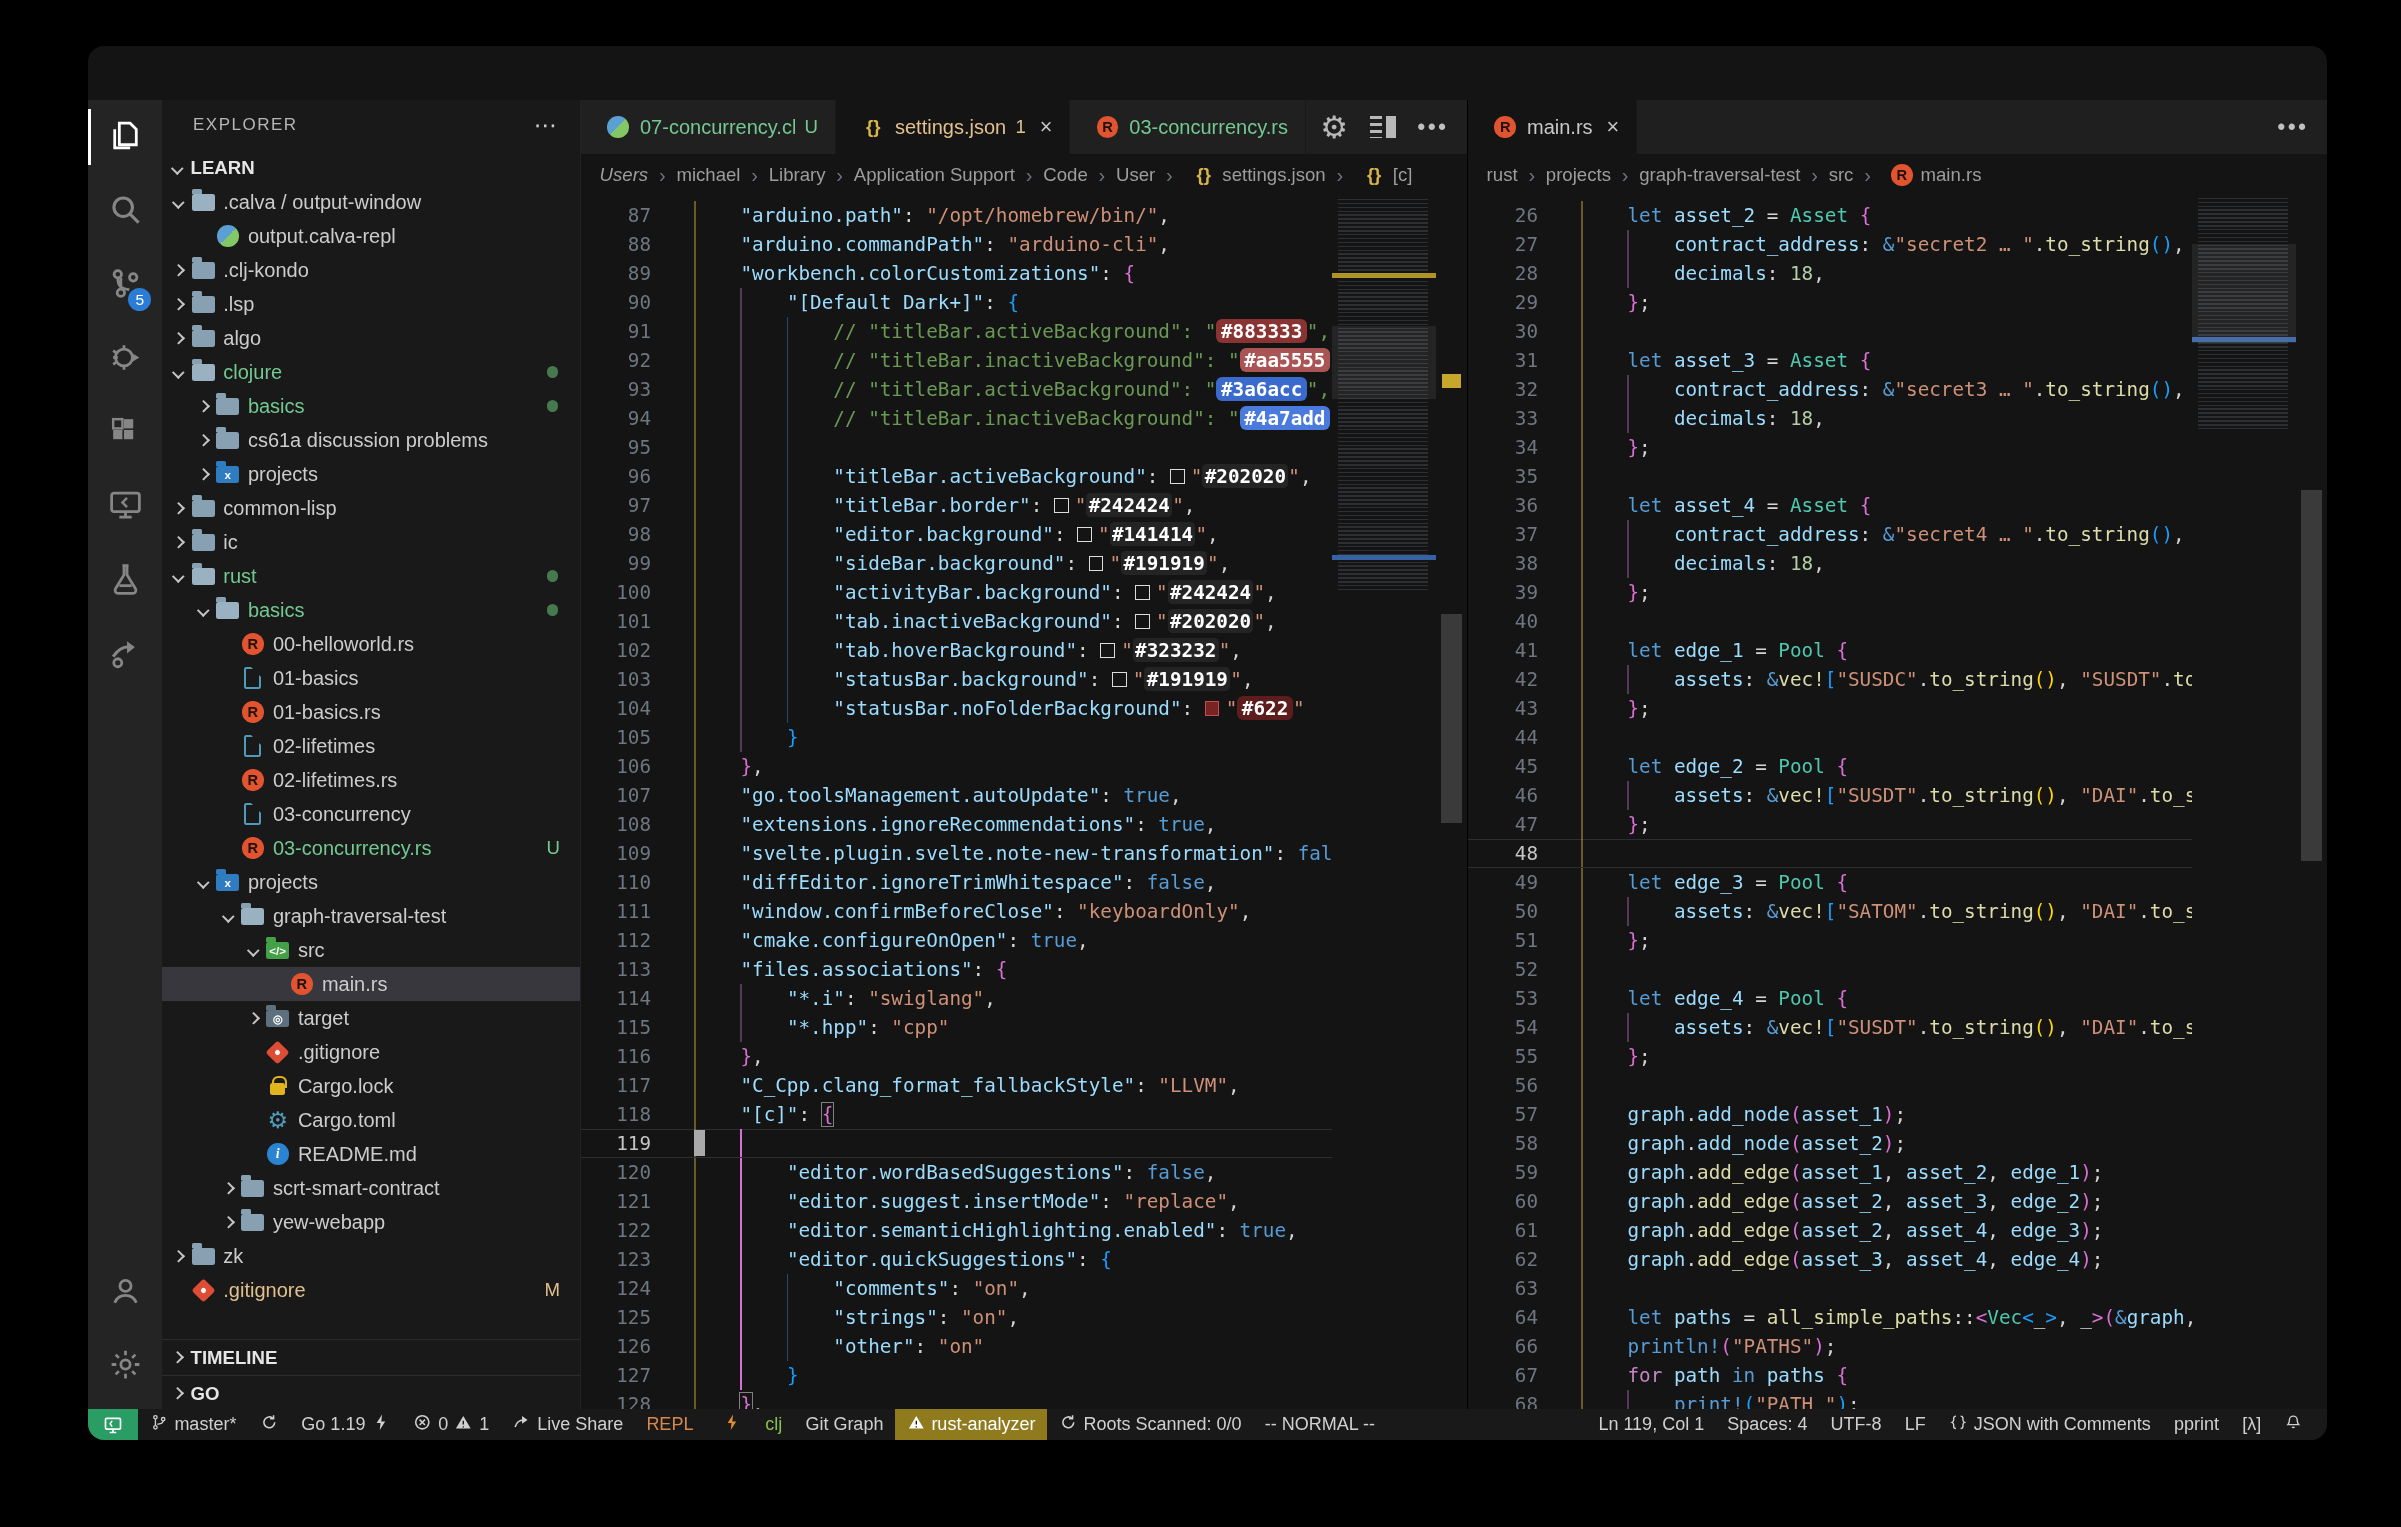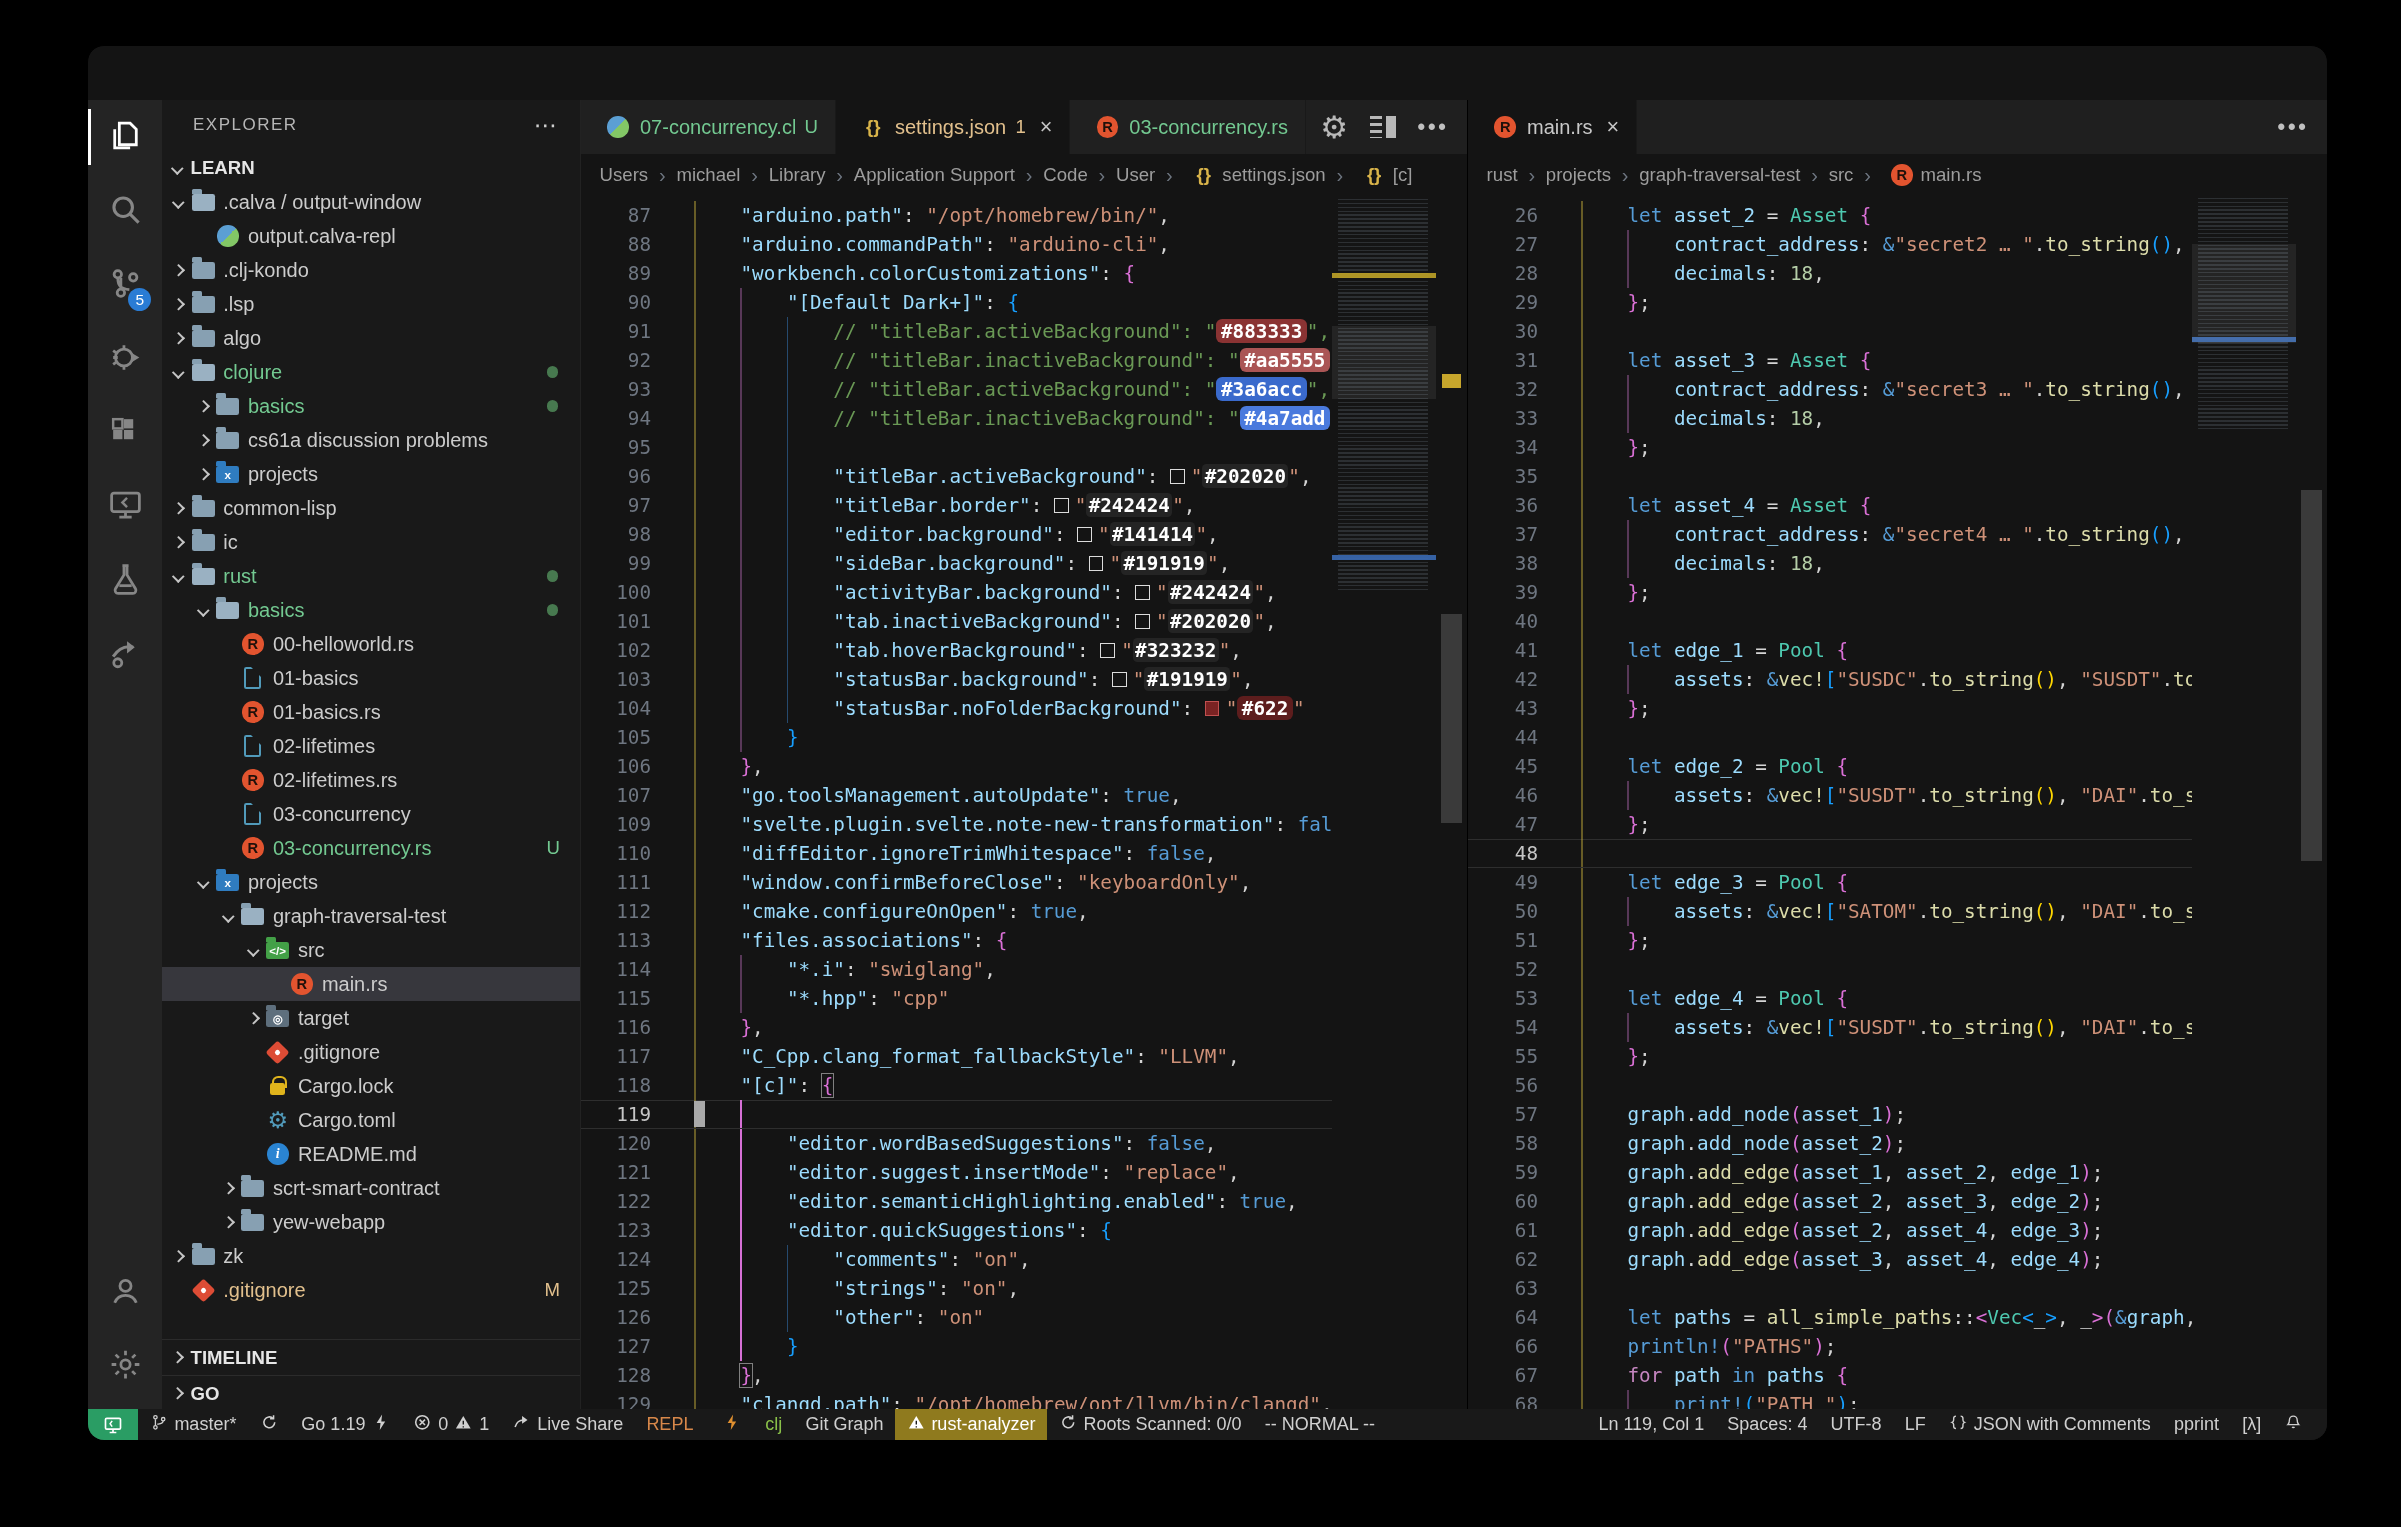--- a/index.html
+++ b/index.html
@@ -509,21 +509,21 @@
               </span>
               <span class="tlabel">03-concurrency.rs</span>
             </div>
             <div class="tabactions">
               <span class="gear-glyph">⚙</span>
               <span class="split-ico"></span>
               <span class="more-glyph">•••</span>
             </div>
           </div>
         <div class="breadcrumbs" id="bc-left">
-            <span style="display: inline-flex; align-items: center;">
+            <span style="display: inline-flex; align-items: center; font-style: italic;">
               <span>Users</span>
             </span>
             <span class="sep">›</span>
             <span style="display: inline-flex; align-items: center;">
               <span>michael</span>
             </span>
             <span class="sep">›</span>
             <span style="display: inline-flex; align-items: center;">
               <span>Library</span>
             </span>
@@ -632,20 +632,24 @@
                 <span class="ln">105</span>
                 <span class="ct"><span class="guide g0" style="left: calc(0ch + 20px);"></span><span class="guide g1" style="left: calc(4ch + 20px);"></span><span>        </span><span class="b3">}</span></span>
               </div>
               <div class="cl">
                 <span class="ln">106</span>
                 <span class="ct"><span class="guide g0" style="left: calc(0ch + 20px);"></span><span>    </span><span class="b2">}</span><span class="p">,</span></span>
               </div>
               <div class="cl">
                 <span class="ln">107</span>
                 <span class="ct"><span class="guide g0" style="left: calc(0ch + 20px);"></span><span>    </span><span class="k">"go.toolsManagement.autoUpdate"</span><span class="p">: </span><span class="b">true</span><span class="p">,</span></span>
+              </div>
+              <div class="cl">
+                <span class="ln">108</span>
+                <span class="ct"><span class="guide g0" style="left: calc(0ch + 20px);"></span><span>    </span><span class="k">"extensions.ignoreRecommendations"</span><span class="p">: </span><span class="b">true</span><span class="p">,</span></span>
               </div>
               <div class="cl">
                 <span class="ln">109</span>
                 <span class="ct"><span class="guide g0" style="left: calc(0ch + 20px);"></span><span>    </span><span class="k">"svelte.plugin.svelte.note-new-transformation"</span><span class="p">: </span><span class="b">false</span></span>
               </div>
               <div class="cl">
                 <span class="ln">110</span>
                 <span class="ct"><span class="guide g0" style="left: calc(0ch + 20px);"></span><span>    </span><span class="k">"diffEditor.ignoreTrimWhitespace"</span><span class="p">: </span><span class="b">false</span><span class="p">,</span></span>
               </div>
               <div class="cl">

